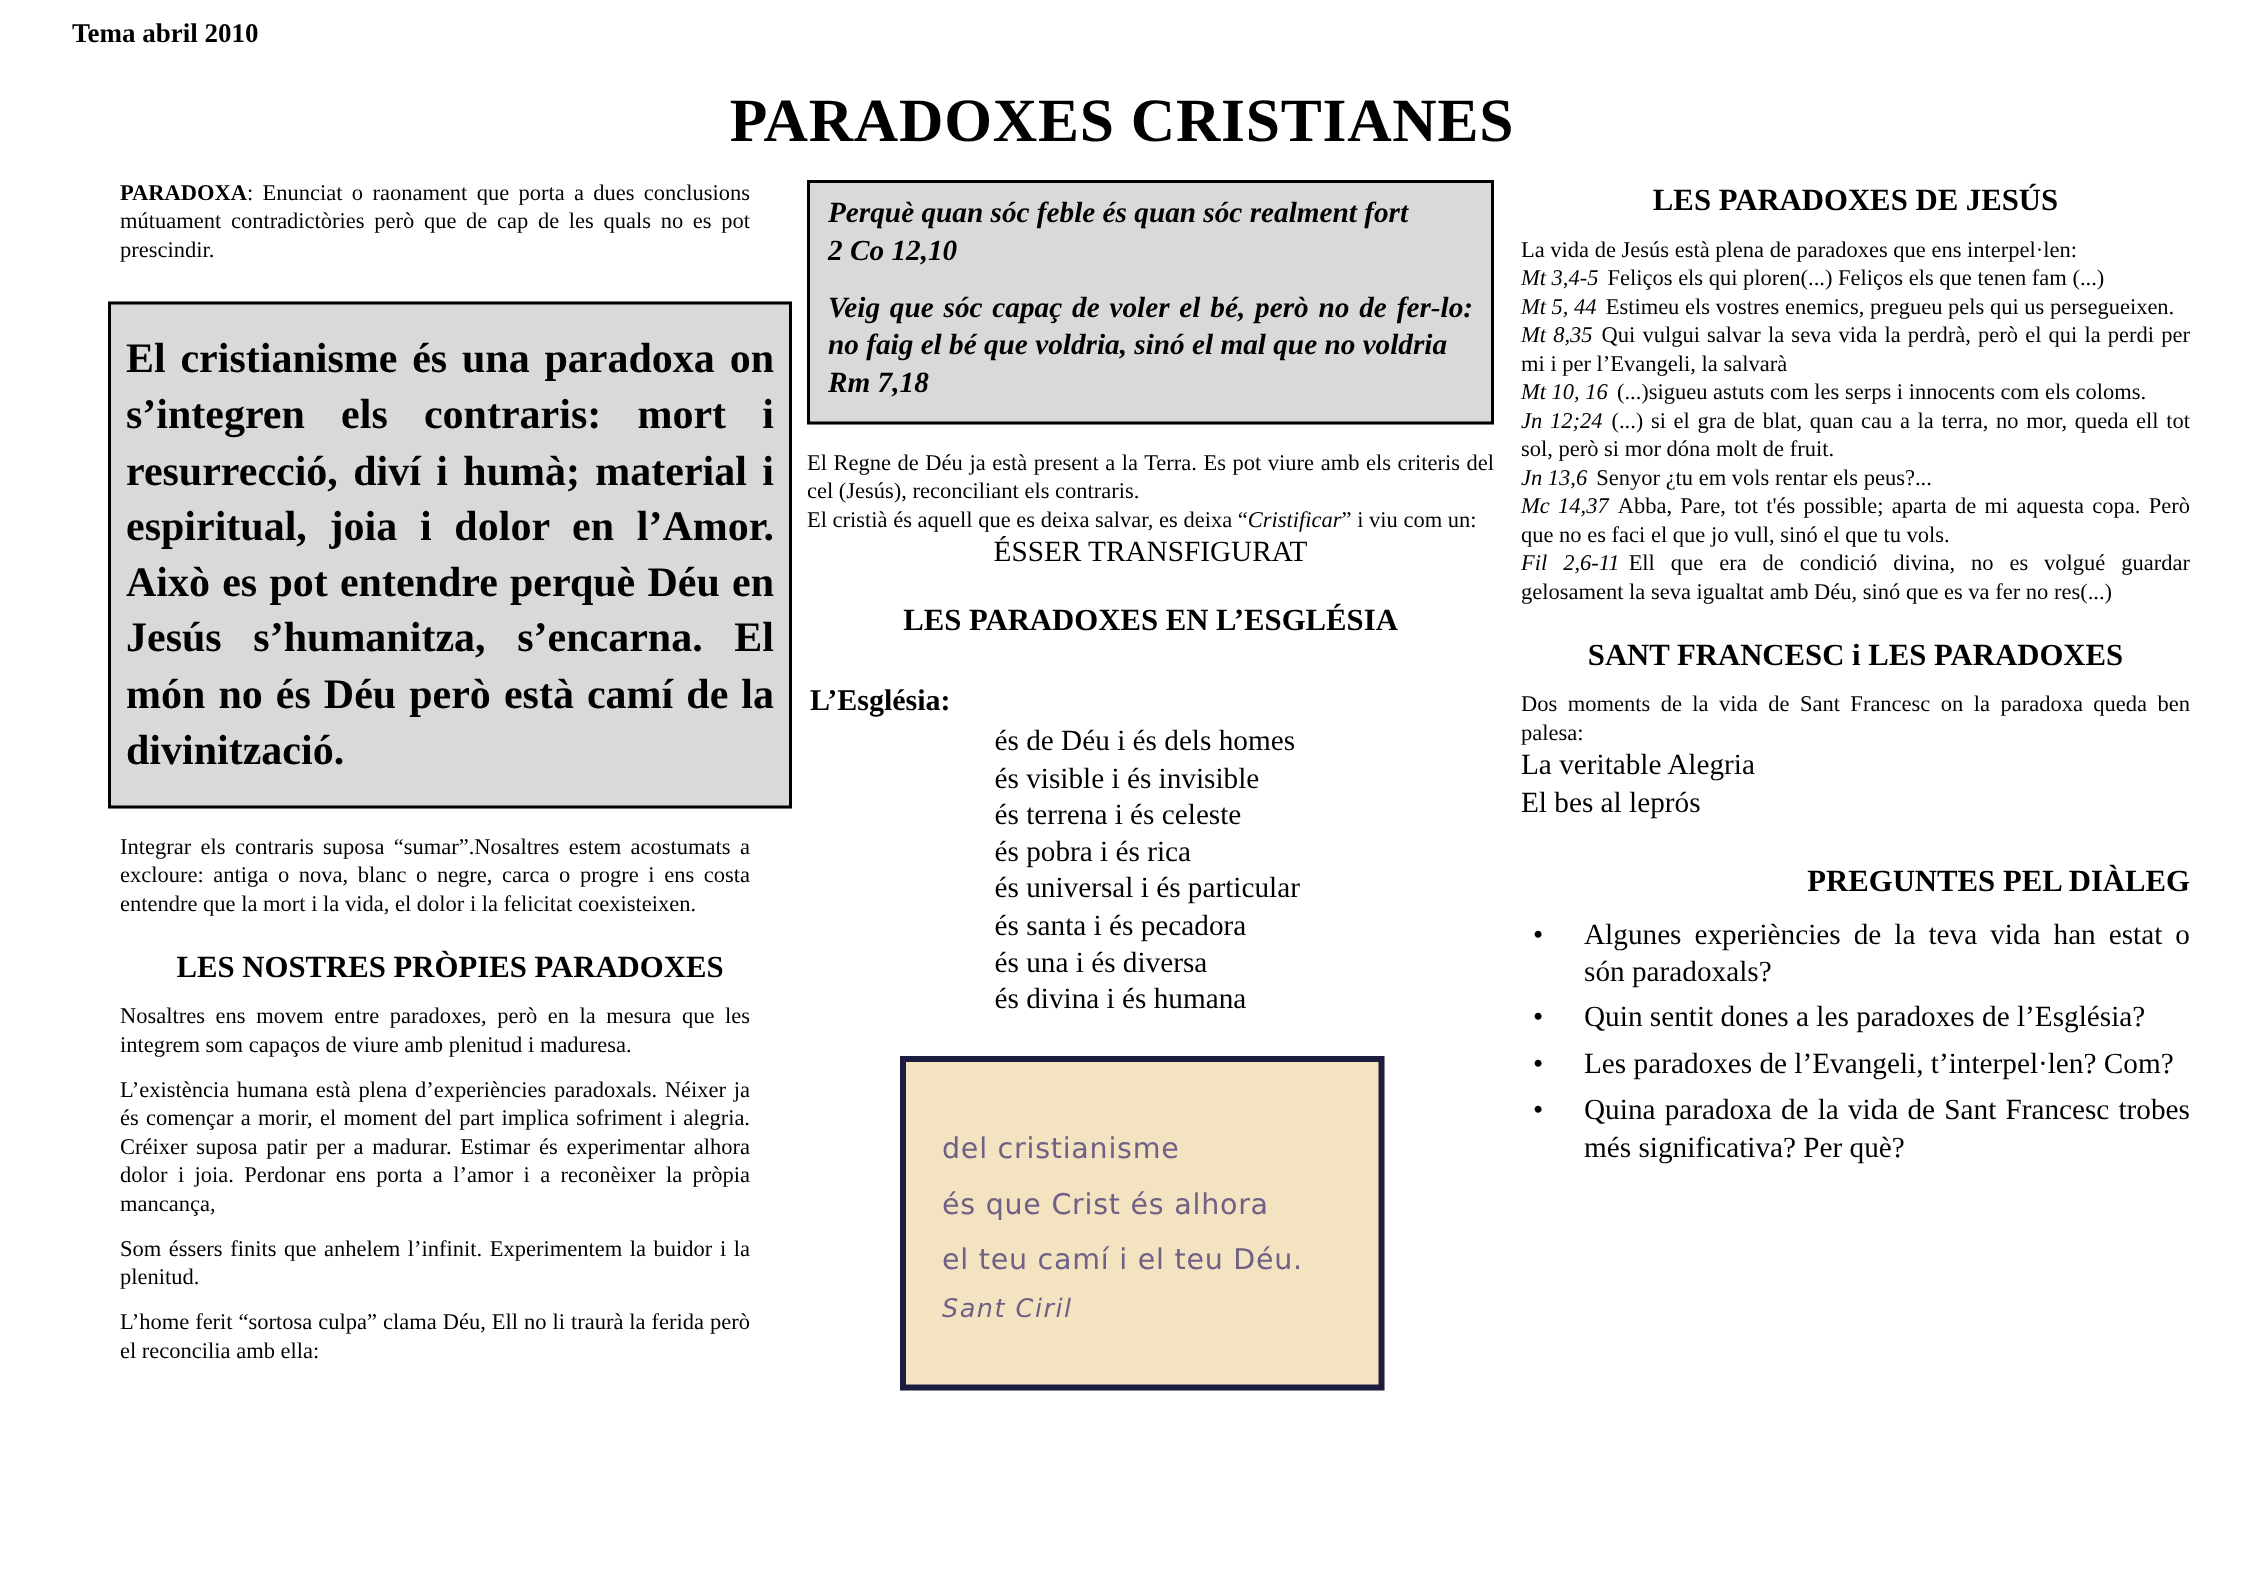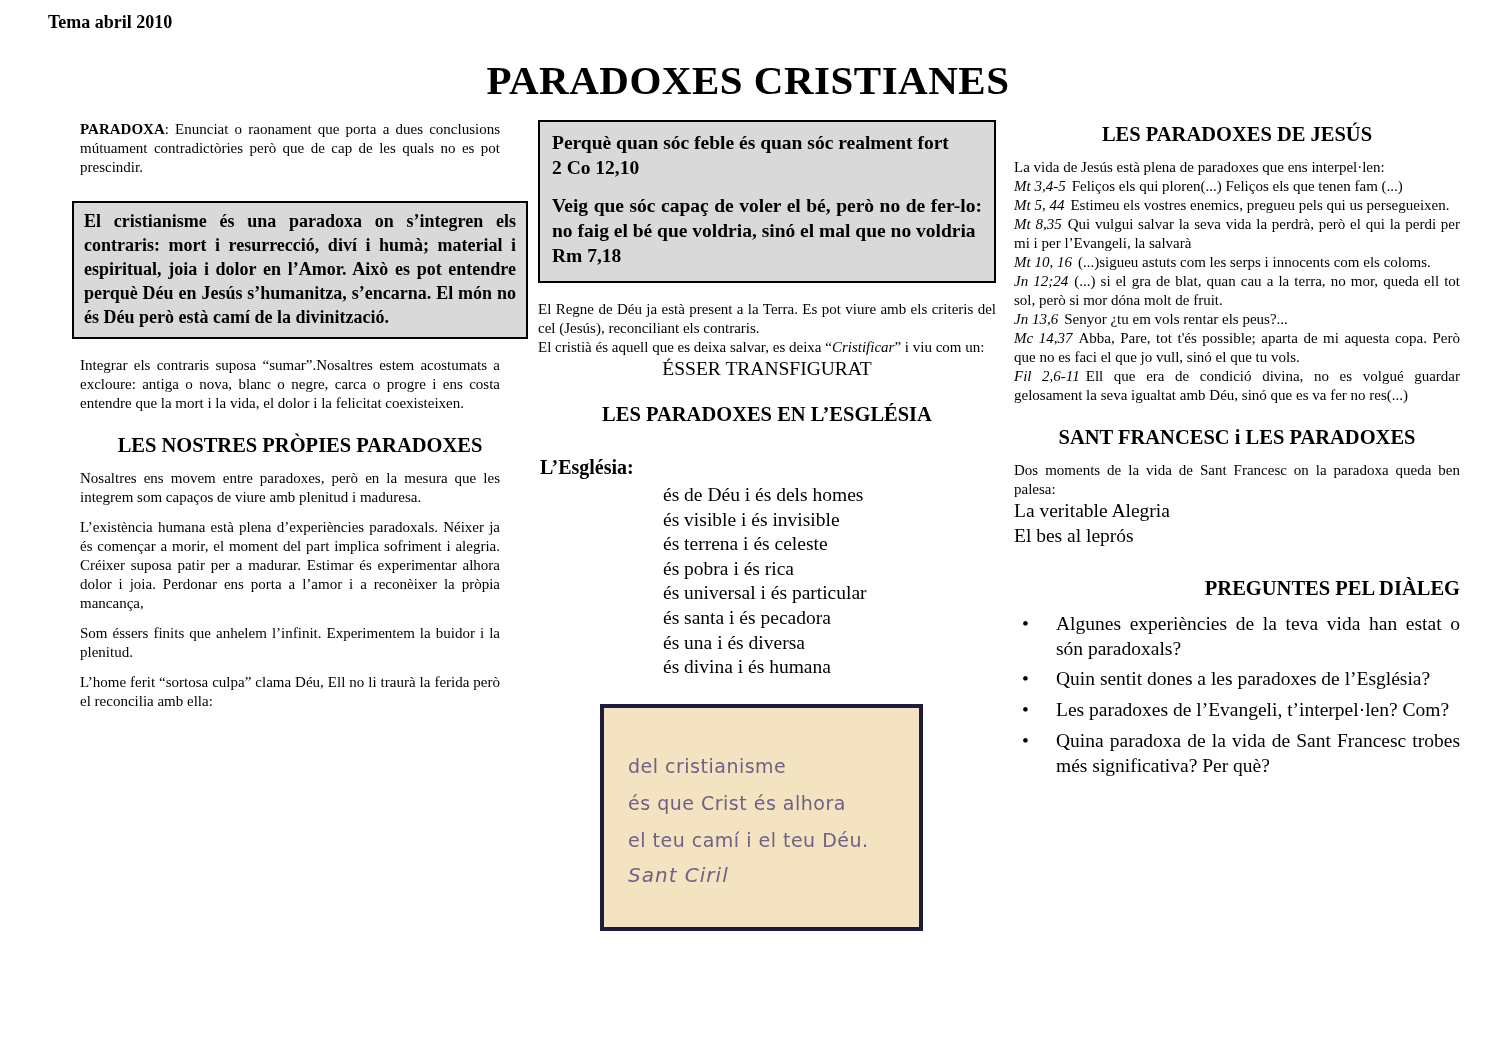--- a/index.html
+++ b/index.html
@@ -27,42 +27,42 @@
   .it { font-style:italic; }
   .heading {
     font-weight:bold; text-align:center; font-size:20.5px;
     margin:20px 0 11px 0; line-height:1.2;
   }
   .h-first { margin-top:2px; }
 
   .graybox {
     background:var(--box-bg, #d9d9d9);
     border:2px solid var(--box-border, #000);
-    padding:7px 10px;
-    font-weight:bold; font-size:18px; line-height:1.33; text-align:justify;
+    padding:18px 10px;
+    font-weight:bold; font-size:28px; line-height:1.33; text-align:justify;
     margin-bottom:17px;
   }
-  .midbox { font-size:19.5px; line-height:1.3; padding:8px 12px 12px 12px; margin-bottom:17px; }
+  .midbox { font-style:italic; font-size:19.5px; line-height:1.3; padding:8px 12px 12px 12px; margin-bottom:17px; }
   .mq-gap { height:12px; }
 
   .center { text-align:center; font-size:19.5px; line-height:1.27; }
   .esglesia { font-size:20px; margin:30px 0 4px 2px; }
   .church { margin-left:125px; }
   .church-item { font-size:19.5px; line-height:1.26; }
 
   .creambox {
     margin:24px 0 0 62px; width:271px;
     background:var(--cream-bg, #f4e3c1);
     border:4px solid var(--cream-border, #1c1c3e);
     padding:40px 20px 40px 24px;
     font-family:"DejaVu Sans", sans-serif;
     color:var(--cream-text, #6d6186);
   }
   .cream-line { font-size:19px; line-height:1.95; letter-spacing:0.5px; }
-  .cream-attr { font-size:20px; font-style:italic; letter-spacing:1px; margin-top:4px; }
+  .cream-attr { font-size:17px; font-style:italic; letter-spacing:1px; margin-top:4px; }
 
   .ref { font-style:italic; margin-right:6px; }
   .plain { font-size:19.5px; line-height:1.27; }
 
   .q-row { display:flex; margin:0 0 6px 0; }
   .q-bullet { width:18px; margin-left:8px; margin-right:16px; font-size:19.5px; line-height:1.27; }
   .q-text { flex:1; font-size:19.5px; line-height:1.27; text-align:justify; }
 </style>
 </head>
 <body>

